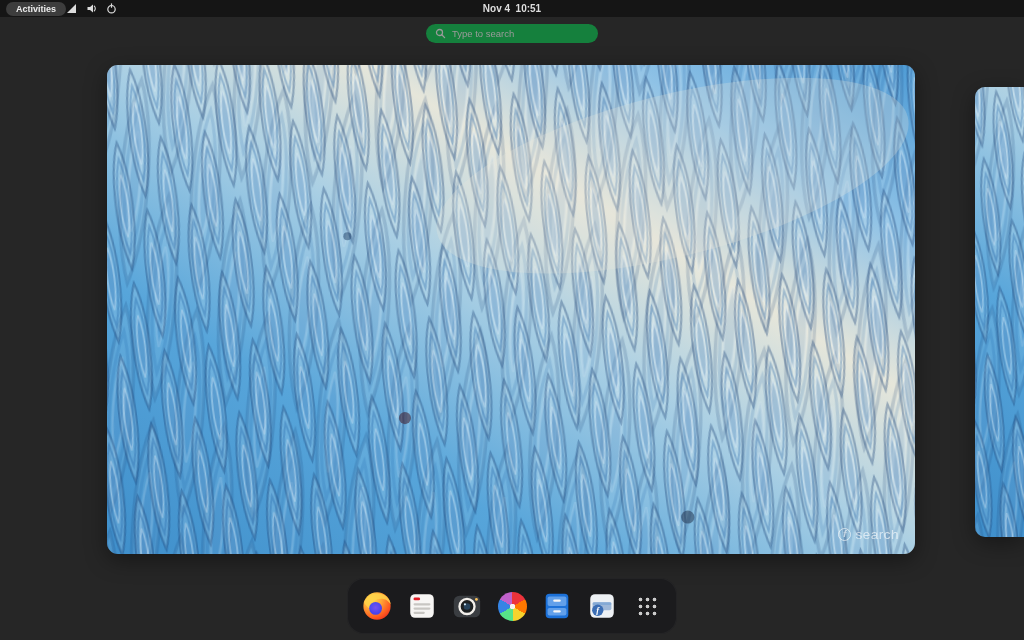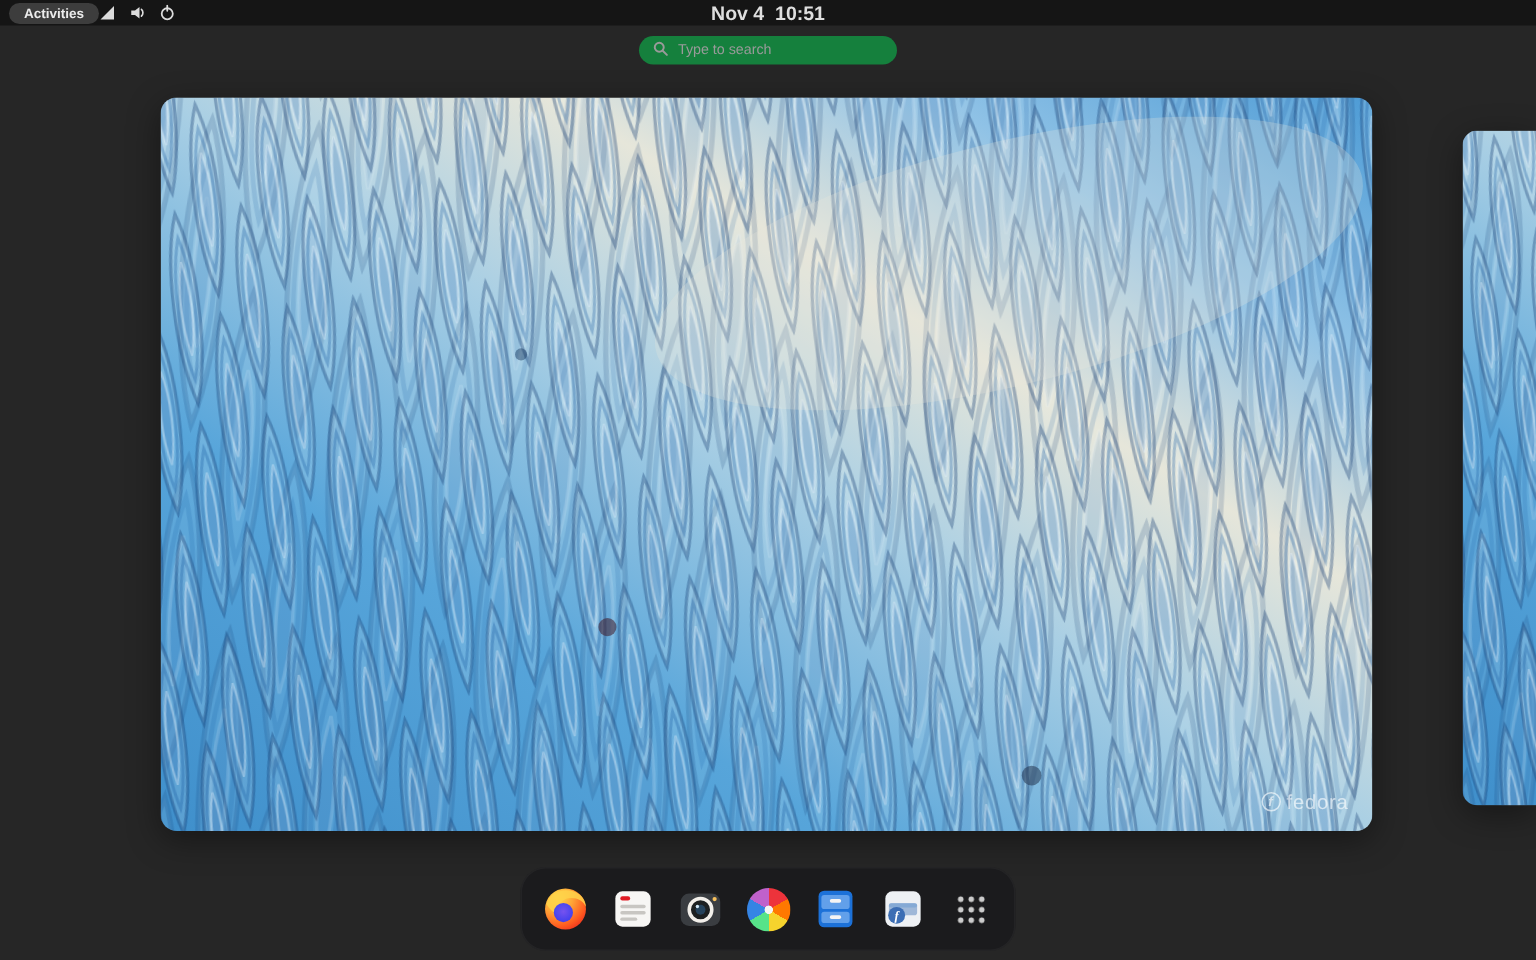--- a/index.html
+++ b/index.html
@@ -19,21 +19,21 @@
     padding:0 6px; z-index:10;
   }
   .activities-pill {
     background:#3d3d3d; color:#ececec;
     border-radius:9px; padding:1px 10px;
     font-size:9px; font-weight:700; line-height:12px;
     cursor:pointer;
   }
   .clock {
     position:absolute; left:50%; transform:translateX(-50%);
-    color:#dedede; font-size:13px; font-weight:700;
+    color:#dedede; font-size:10px; font-weight:700;
     white-space:pre; cursor:pointer;
   }
   .status-area { display:flex; align-items:center; gap:9px; cursor:pointer; }
   .status-area svg { display:block; }
 
   
   .search-bar {
     position:absolute; top:24px; left:50%; transform:translateX(-50%);
     width:172px; height:19px;
     background:#15803d; border-radius:10px;
@@ -181,21 +181,21 @@
   </span>
   <input type="text" placeholder="Type to search" style="">
 </div>
 
 <div class="ws-main">
   <svg class="wp-svg" viewBox="0 0 800 485" preserveAspectRatio="xMidYMid slice">
     <use href="#wpg"></use>
   </svg>
   <div class="fedora-watermark">
     <span class="fedora-logo-circle">f</span>
-    <span>fedora</span>
+    <span>search</span>
   </div>
 </div>
 
 <div class="ws-next">
   <svg class="wp-svg" viewBox="0 0 800 485" preserveAspectRatio="xMinYMid slice">
     <use href="#wpg"></use>
   </svg>
 </div>
 
 <div class="dash">

